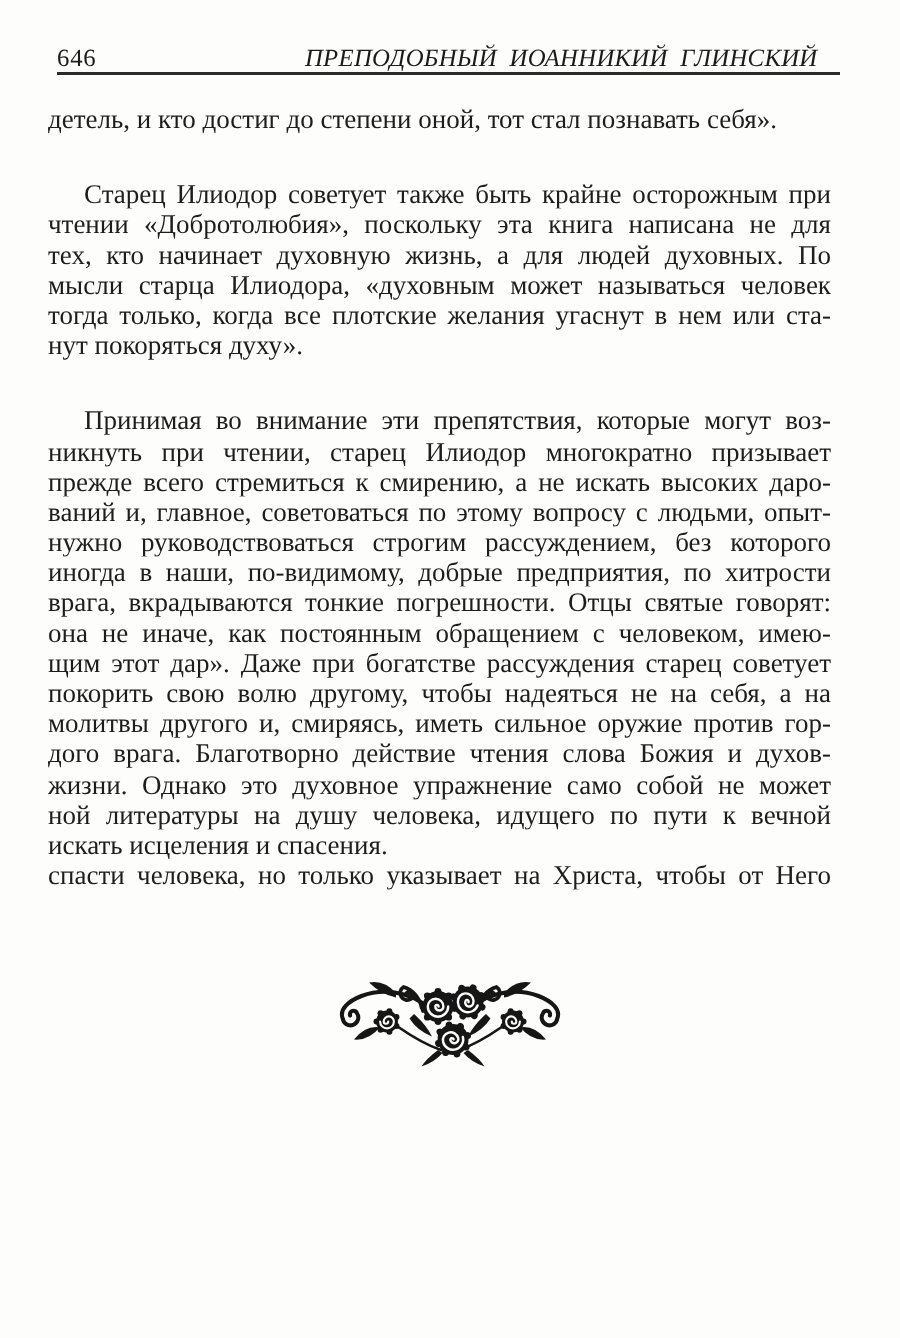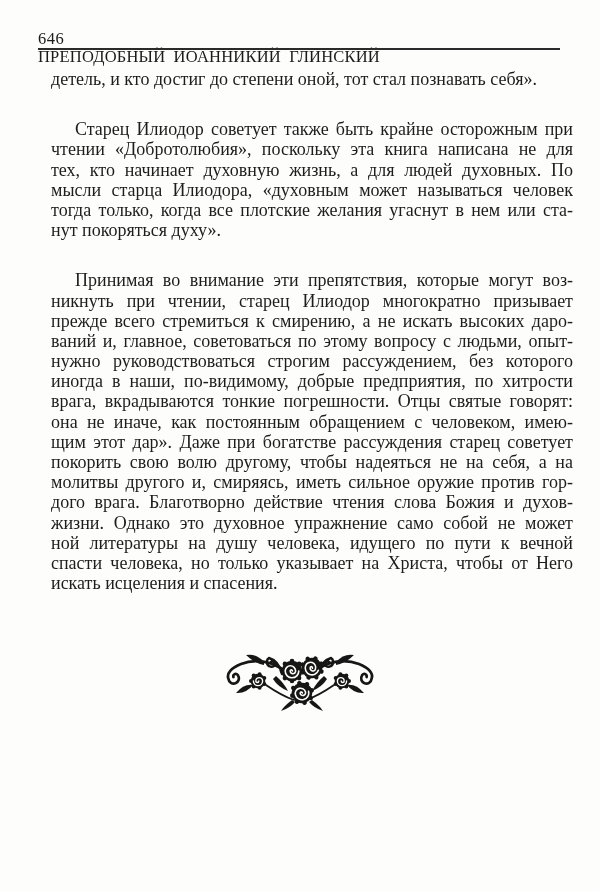--- a/index.html
+++ b/index.html
@@ -10,44 +10,44 @@
     color: #1d1d1d;
   }
   .page {
     position: relative;
     width: 600px; height: 892px;
     overflow: hidden;
     background: #fdfdfc;
   }
   .header {
     position: absolute;
-    left: 38px; right: 40px; top: 30px;
+    left: 38px; right: 55px; top: 30px;
     display: flex;
     justify-content: space-between;
     align-items: baseline;
     font-size: 16.5px;
     line-height: 18px;
     color: #1b1b1b;
-    flex-direction: column;
   }
   .page-num { letter-spacing: 0.5px; }
   .running-title {
     letter-spacing: 0.2px;
     word-spacing: 4px;
     text-align: right;
+    font-style: italic;
   }
   .rule {
     position: absolute;
     left: 38px; right: 40px; top: 48px;
     height: 2px;
     background: #2b2b2b;
   }
   .text-block {
     position: absolute;
-    left: 51px; top: 69px;
+    left: 32px; top: 69px;
     width: 522px;
     font-size: 18px;
     line-height: 20.2px;
     color: #1d1d1d;
   }
   .ln {
     height: 20.2px;
     overflow: hidden;
     text-align: justify;
     text-align-last: justify;
@@ -92,22 +92,22 @@
       <div class="ln">нужно руководствоваться строгим рассуждением, без которого</div>
       <div class="ln">иногда в наши, по-видимому, добрые предприятия, по хитрости</div>
       <div class="ln">врага, вкрадываются тонкие погрешности. Отцы святые говорят:</div>
       <div class="ln">она не иначе, как постоянным обращением с человеком, имею-</div>
       <div class="ln">щим этот дар». Даже при богатстве рассуждения старец советует</div>
       <div class="ln">покорить свою волю другому, чтобы надеяться не на себя, а на</div>
       <div class="ln">молитвы другого и, смиряясь, иметь сильное оружие против гор-</div>
       <div class="ln">дого врага. Благотворно действие чтения слова Божия и духов-</div>
       <div class="ln">жизни. Однако это духовное упражнение само собой не может</div>
       <div class="ln">ной литературы на душу человека, идущего по пути к вечной</div>
+      <div class="ln last">искать исцеления и спасения.</div>
       <div class="ln">спасти человека, но только указывает на Христа, чтобы от Него</div>
-      <div class="ln last">искать исцеления и спасения.</div>
     </div>
 
   <svg class="ornament" width="184" height="60" viewBox="0 0 184 60" aria-hidden="true">
     <defs>
       <g id="rose">
         <circle cx="10" cy="0" r="2.3" fill="#161616"></circle>
         <circle cx="7.1" cy="7.1" r="2.3" fill="#161616"></circle>
         <circle cx="0" cy="10" r="2.3" fill="#161616"></circle>
         <circle cx="-7.1" cy="7.1" r="2.3" fill="#161616"></circle>
         <circle cx="-10" cy="0" r="2.3" fill="#161616"></circle>

